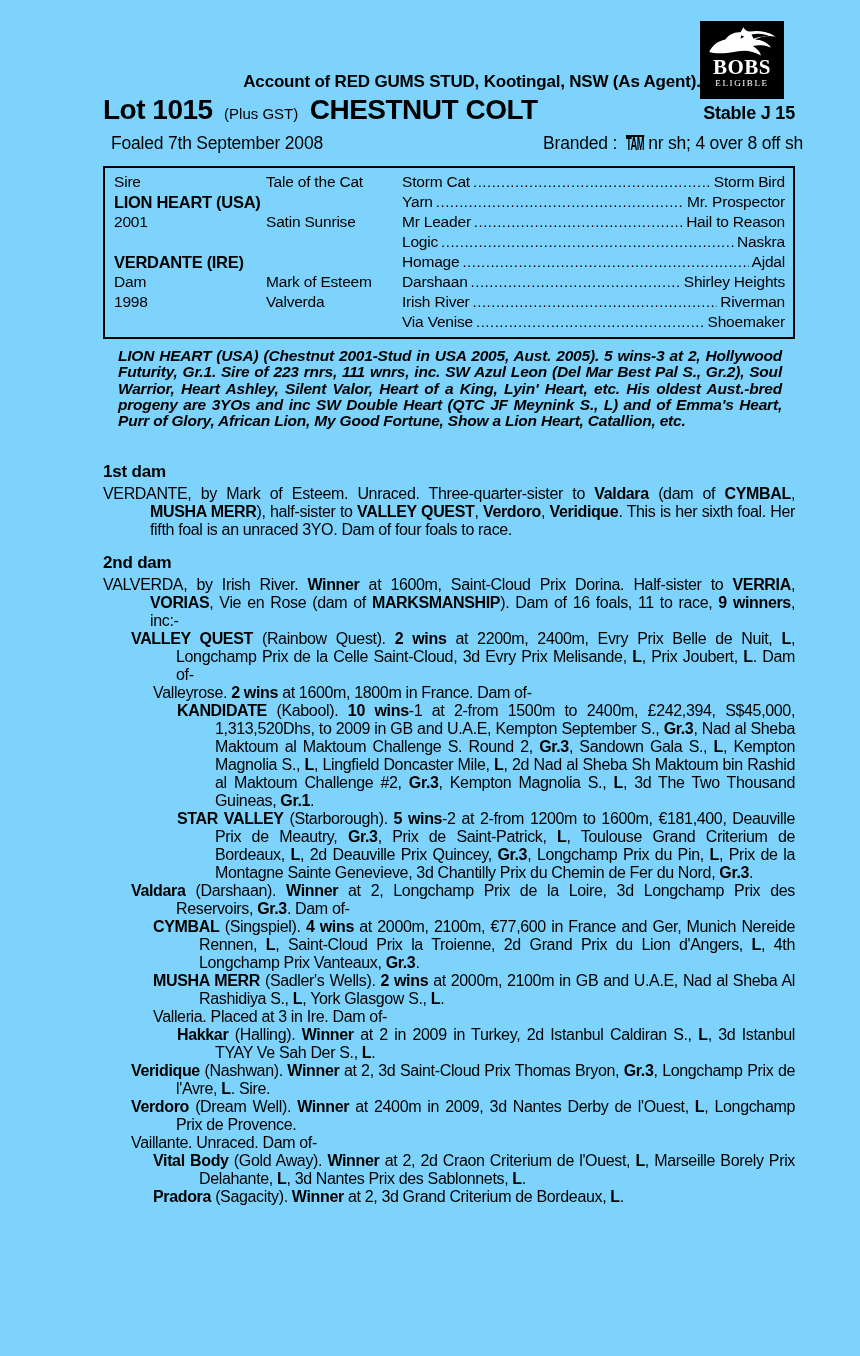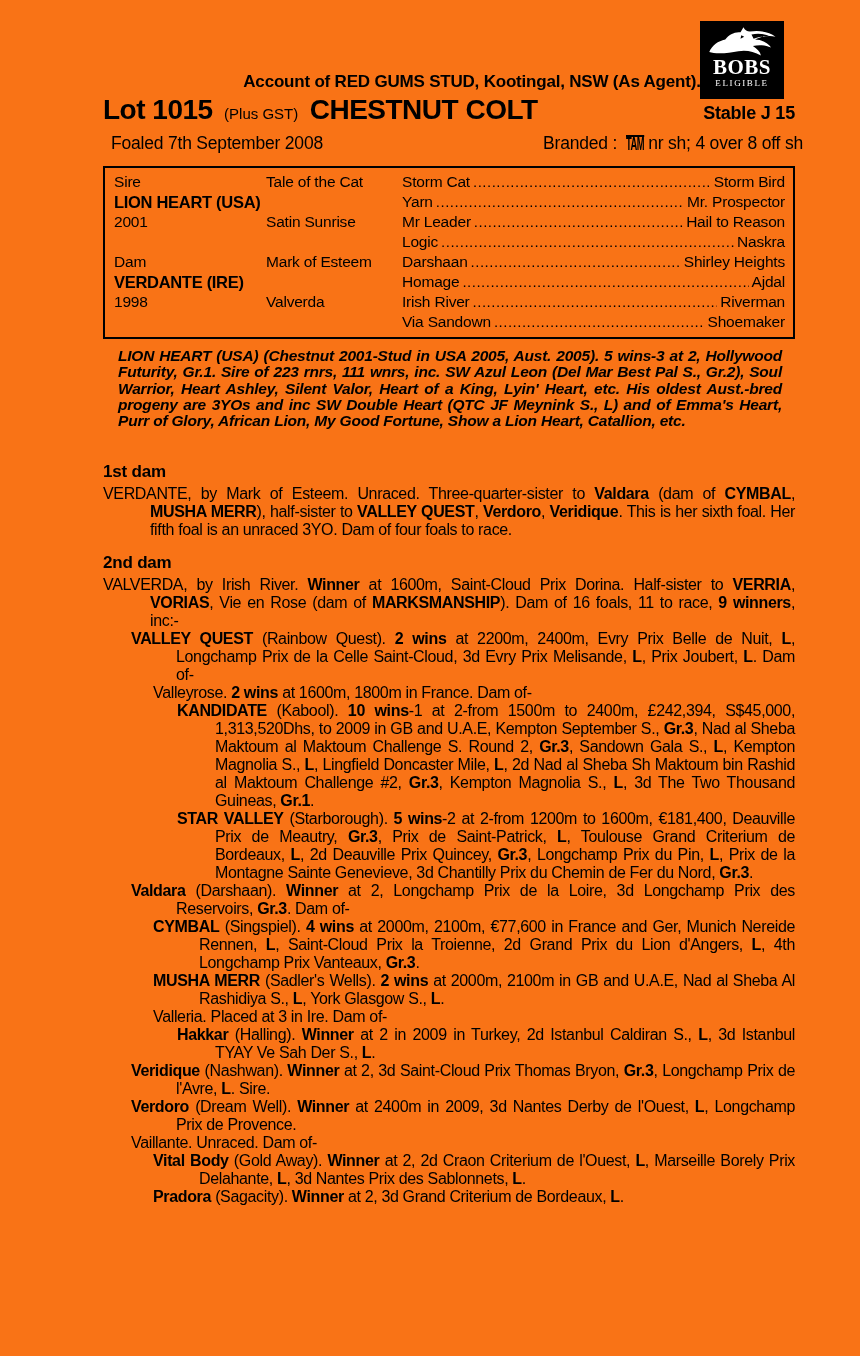--- a/index.html
+++ b/index.html
@@ -1,18 +1,18 @@
 <!DOCTYPE html>
 <html><head>
 <meta charset="utf-8">
 <style>
   html,body { margin:0; padding:0; background:#e8e8e8; }
   .page {
     position:relative; width:860px; height:1356px; margin:0 auto;
-    background:#f97316; color:#000;
+    background:#7dd3fc; color:#000;
     font-family:"Liberation Sans", sans-serif;
     overflow:hidden;
   }
   .content { position:absolute; left:103px; width:692px; top:0; }
 
   
   .bobs {
     position:absolute; left:700px; top:21px; width:84px; height:78px;
     background:#000; color:#fff; text-align:center; box-sizing:border-box;
     padding-top:2px;
@@ -169,51 +169,51 @@
       <div class="ped-row">
         <span class="pedc1"></span>
         <span class="pedc2"></span>
         <span class="pedc3">
             <span class="lname">Logic</span>
             <span class="ldots"></span>
             <span class="lanc">Naskra</span>
           </span>
       </div>
       <div class="ped-row">
+        <span class="pedc1 pedc1-bold">VERDANTE (IRE)</span>
+        <span class="pedc2"></span>
+        <span class="pedc3">
+            <span class="lname">Homage</span>
+            <span class="ldots"></span>
+            <span class="lanc">Ajdal</span>
+          </span>
+      </div>
+      <div class="ped-row">
         <span class="pedc1">Dam</span>
         <span class="pedc2">Mark of Esteem</span>
         <span class="pedc3">
             <span class="lname">Darshaan</span>
             <span class="ldots"></span>
             <span class="lanc">Shirley Heights</span>
           </span>
       </div>
       <div class="ped-row">
-        <span class="pedc1 pedc1-bold">VERDANTE (IRE)</span>
-        <span class="pedc2"></span>
-        <span class="pedc3">
-            <span class="lname">Homage</span>
-            <span class="ldots"></span>
-            <span class="lanc">Ajdal</span>
-          </span>
-      </div>
-      <div class="ped-row">
         <span class="pedc1">1998</span>
         <span class="pedc2">Valverda</span>
         <span class="pedc3">
             <span class="lname">Irish River</span>
             <span class="ldots"></span>
             <span class="lanc">Riverman</span>
           </span>
       </div>
       <div class="ped-row">
         <span class="pedc1"></span>
         <span class="pedc2"></span>
         <span class="pedc3">
-            <span class="lname">Via Sandown</span>
+            <span class="lname">Via Venise</span>
             <span class="ldots"></span>
             <span class="lanc">Shoemaker</span>
           </span>
       </div>
     </div>
 
     <div class="sire-summary">LION HEART (USA) (Chestnut 2001-Stud in USA 2005, Aust. 2005). 5 wins-3 at 2, Hollywood Futurity, Gr.1. Sire of 223 rnrs, 111 wnrs, inc. SW Azul Leon (Del Mar Best Pal S., Gr.2), Soul Warrior, Heart Ashley, Silent Valor, Heart of a King, Lyin' Heart, etc. His oldest Aust.-bred progeny are 3YOs and inc SW Double Heart (QTC JF Meynink S., L) and of Emma's Heart, Purr of Glory, African Lion, My Good Fortune, Show a Lion Heart, Catallion, etc.</div>
 
     <div class="dams">
       <div class="dam-heading">1st dam</div>

